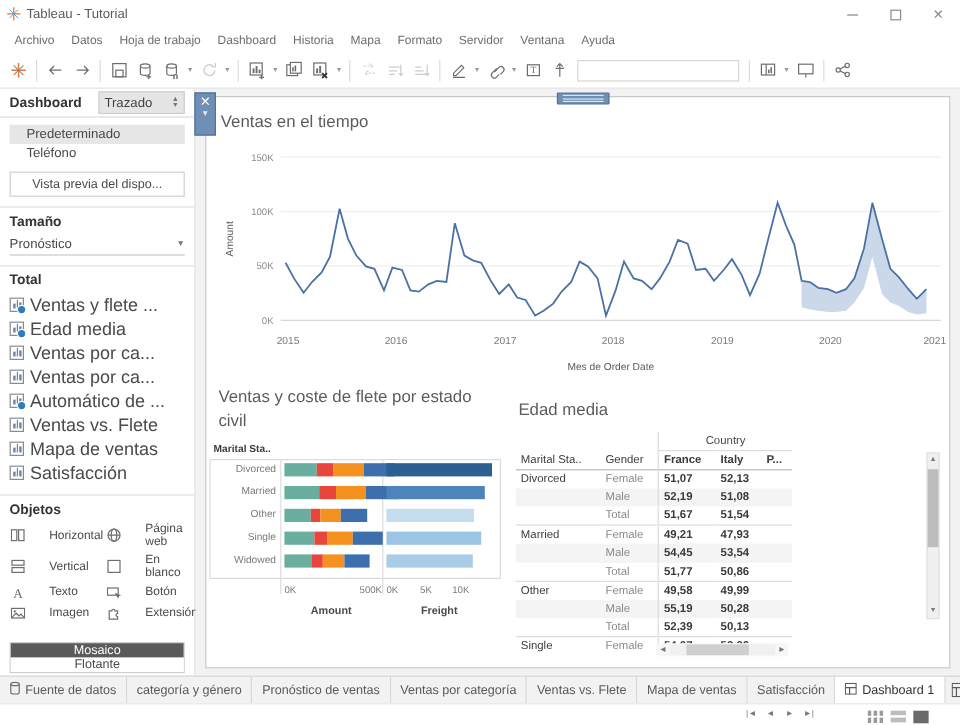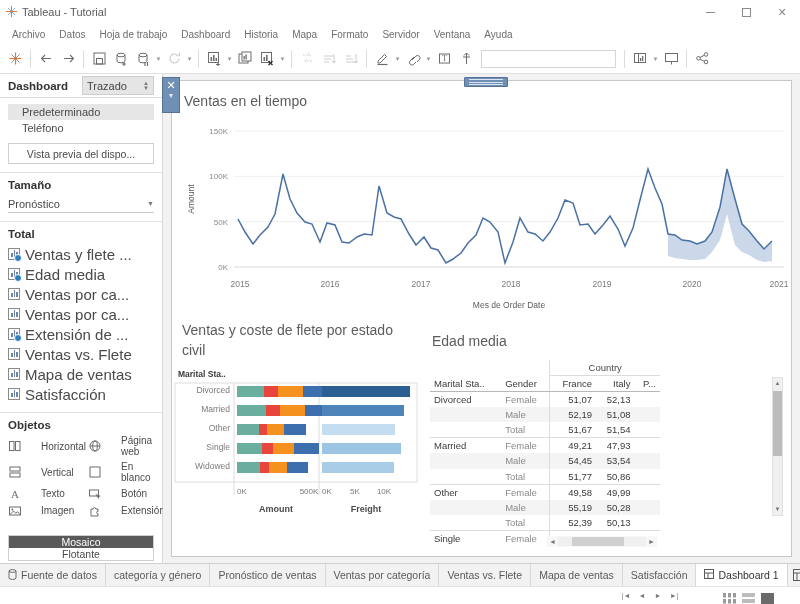--- a/index.html
+++ b/index.html
@@ -140,21 +140,21 @@
   #barPanel .panel-title { position:absolute; left:10px; top:8px; width:215px; line-height:20px; }
 
   
   #tblPanel { position:absolute; left:250px; top:244px; width:371px; height:233px; }
   #tblPanel .panel-title { position:absolute; left:10px; top:8px; }
 
   .tbl { position:absolute; left:8px; top:35px; width:230px; font-size:9.5px; color:#4a4a4a; }
   .tbl table { border-collapse:collapse; width:230px; }
   .tbl td, .tbl th { padding:1px 4px; font-weight:normal; text-align:left; height:15.5px;
                      vertical-align:middle; }
-  .tbl .numc { text-align:right; color:#3a3a3a; }
+  .tbl .numc { text-align:left; color:#3a3a3a;font-weight:bold; }
   .tbl .hdr-country { text-align:center; color:#4a4a4a; border-bottom:1px solid #dcdcdc; }
   .tbl .colhdr { color:#3a3a3a; border-bottom:1px solid #b8b8b8; }
   .tbl .grp { color:#3a3a3a; border-top:1px solid #dcdcdc; }
   .tbl .sub { color:#8a8a8a; }
   .tbl tr.alt td { background:#f4f4f4; }
   .tbl .vsep { border-left:1px solid #dcdcdc; }
 
   .vscroll { position:absolute; right:10px; top:52px; width:11px; height:139px;
              background:#f0f0f0; border:1px solid #e0e0e0; }
   .vscroll .thumb { position:absolute; left:0; top:13px; width:9px; height:65px; background:#bdbdbd; }
@@ -456,21 +456,21 @@
           <span class="sheet-name">Ventas por ca...</span>
         </div>
         <div class="sheet-row">
           <span class="sheet-ico used">
               <span class="bars">
                 <i style="height:4px"></i>
                 <i style="height:7px"></i>
                 <i style="height:5px"></i>
               </span>
             </span>
-          <span class="sheet-name">Extensión de ...</span>
+          <span class="sheet-name">Automático de ...</span>
         </div>
         <div class="sheet-row">
           <span class="sheet-ico">
               <span class="bars">
                 <i style="height:4px"></i>
                 <i style="height:7px"></i>
                 <i style="height:5px"></i>
               </span>
             </span>
           <span class="sheet-name">Ventas vs. Flete</span>

